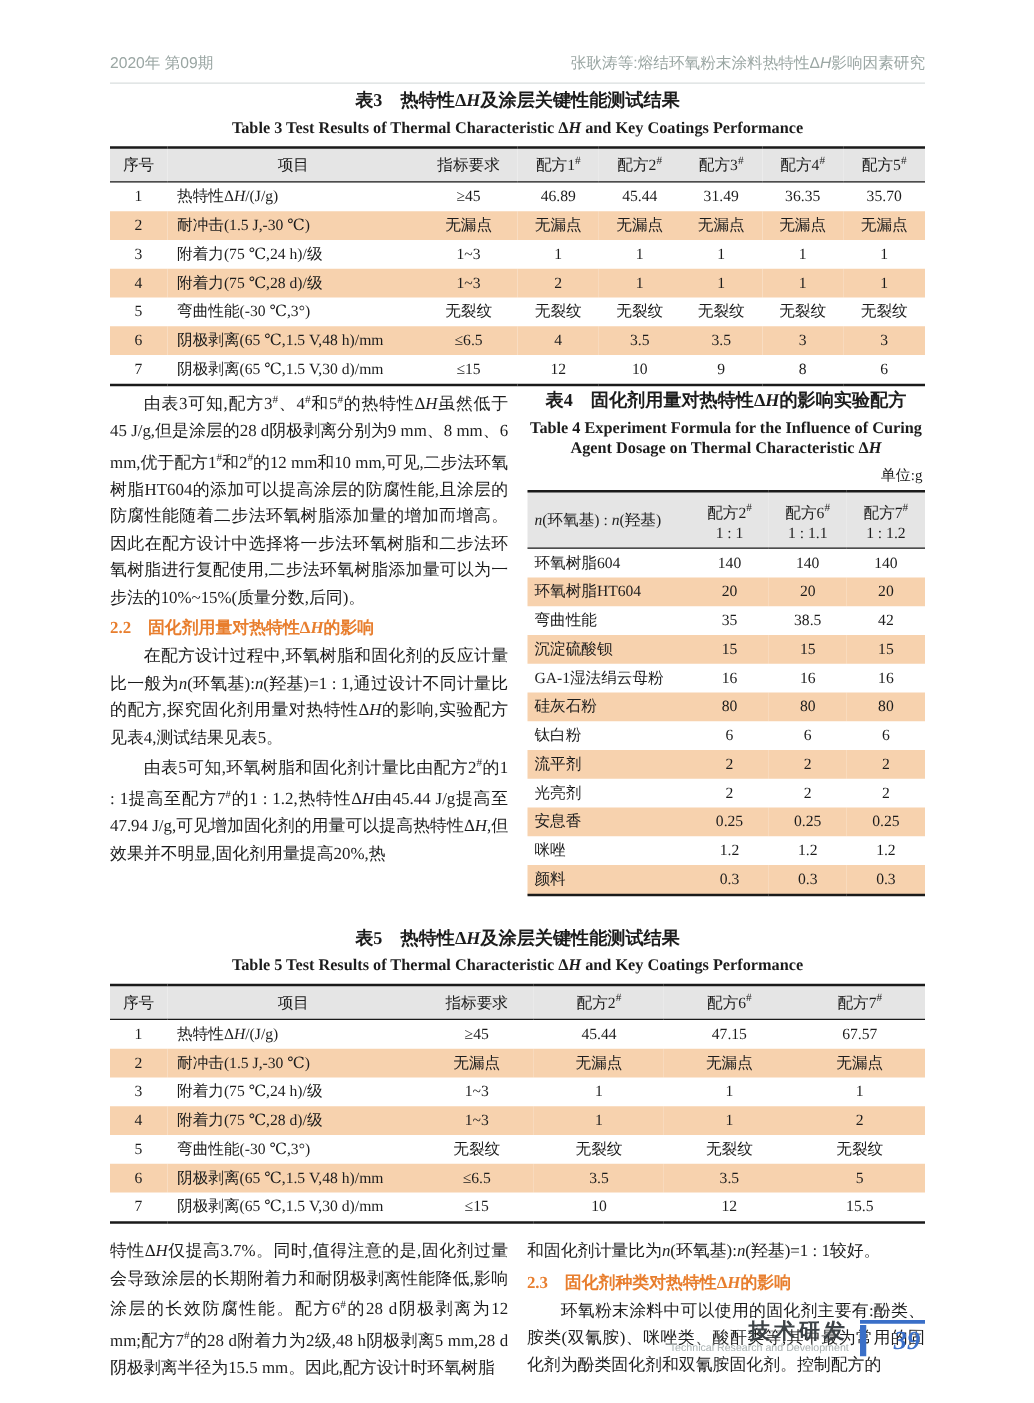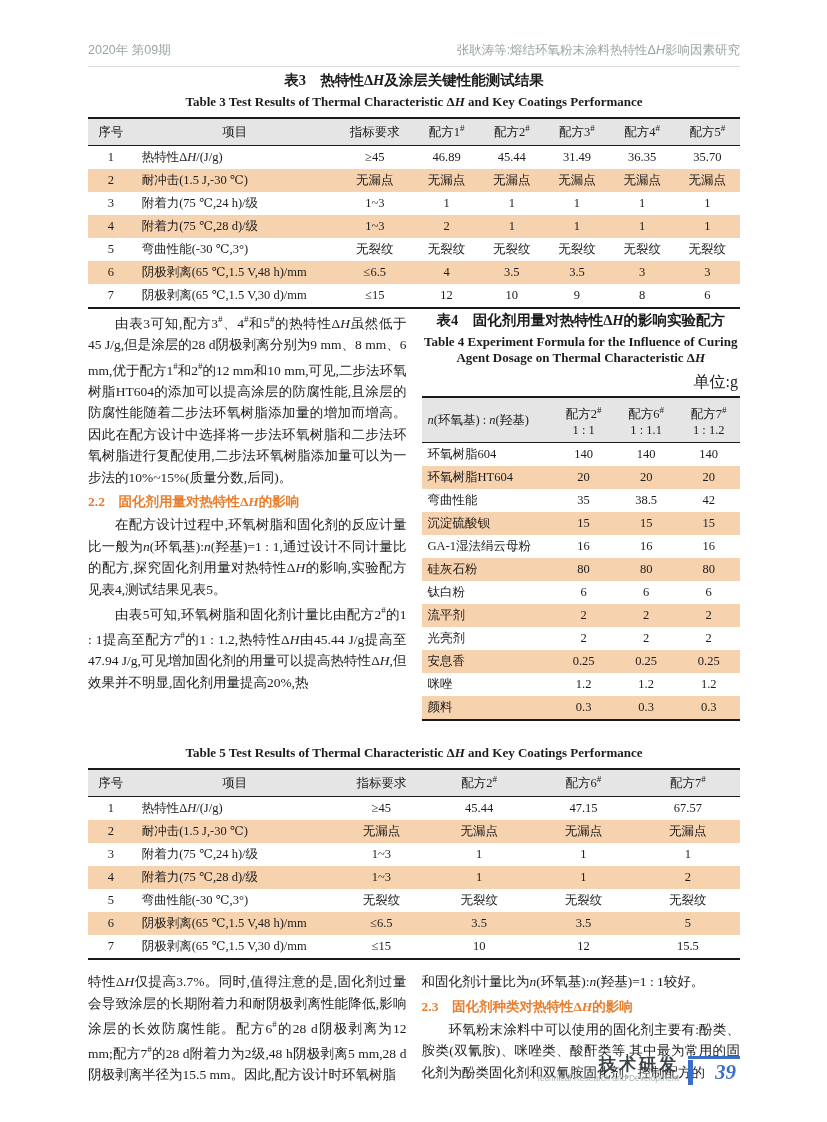--- a/index.html
+++ b/index.html
@@ -41,21 +41,21 @@
   .t5 col.c-req { width:14%; } .t5 col.c-f { width:16%; }
 
   
   .two-col { display:flex; gap:15px; }
   .two-col .col { width:50%; }
   .para { font-size:13.5px; line-height:21.5px; text-align:justify; text-indent:2em; }
   .para.no-indent { text-indent:0; }
   .sec-heading { font-size:13.5px; font-weight:bold; color:#e87e2e; line-height:24px; margin-top:2px; }
 
   
-  .t4-unit { text-align:right; font-size:16px; margin-top:6px; padding-right:2px; }
+  .t4-unit { text-align:right; font-size:12px; margin-top:6px; padding-right:2px; }
   .t4 { margin-top:3px; }
   .t4 th .h-line { line-height:16px; }
   .t4 th:first-child, .t4 td:first-child { text-align:left; padding-left:6px; }
   .t4 col.c-name { width:41%; } .t4 col.c-v { width:19.6%; }
 
   .table5-block { margin-top:24px; }
   .bottom-cols { margin-top:11px; }
 
   
   .page-footer {
@@ -291,20 +291,21 @@
               <td>0.3</td>
               <td>0.3</td>
               <td>0.3</td>
             </tr>
           </tbody>
       </table>
     </div>
   </div>
 
   <div class="table5-block">
+    <div class="tbl-title-cn" style="margin-top:0">表5　热特性Δ<i>H</i>及涂层关键性能测试结果</div>
     <div class="tbl-title-en">Table 5   Test Results of Thermal Characteristic Δ<i>H</i> and Key Coatings Performance</div>
     <table class="t35 t5">
       <colgroup>
         <col class="c-idx">
           <col class="c-item">
           <col class="c-req">
         <col class="c-f">
           <col class="c-f">
           <col class="c-f">
       </colgroup>

